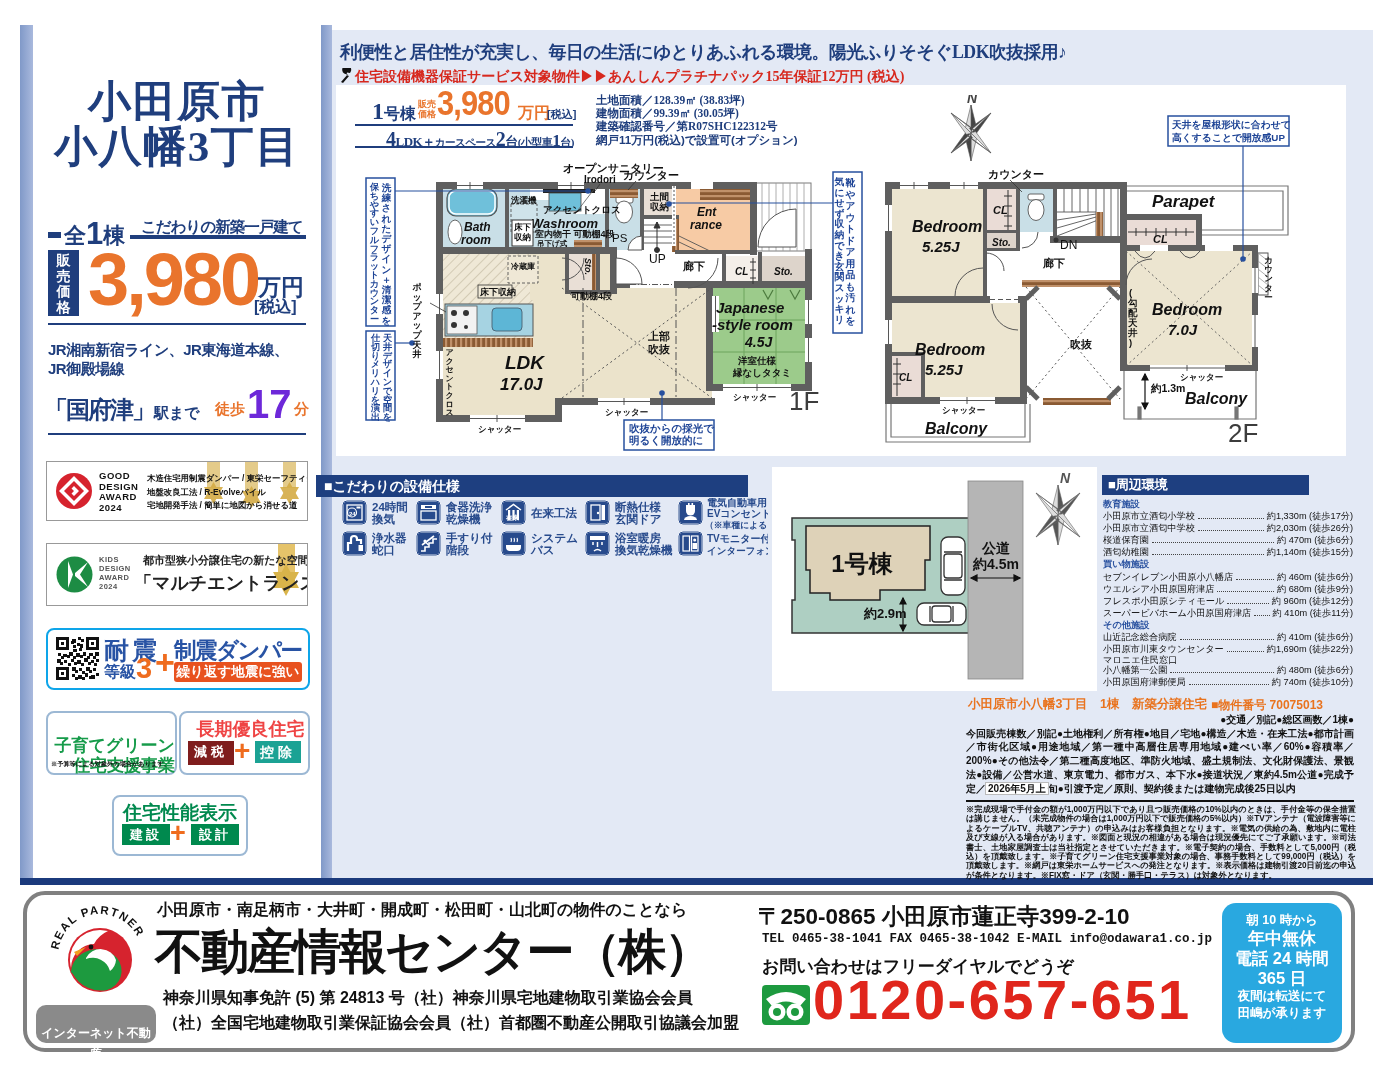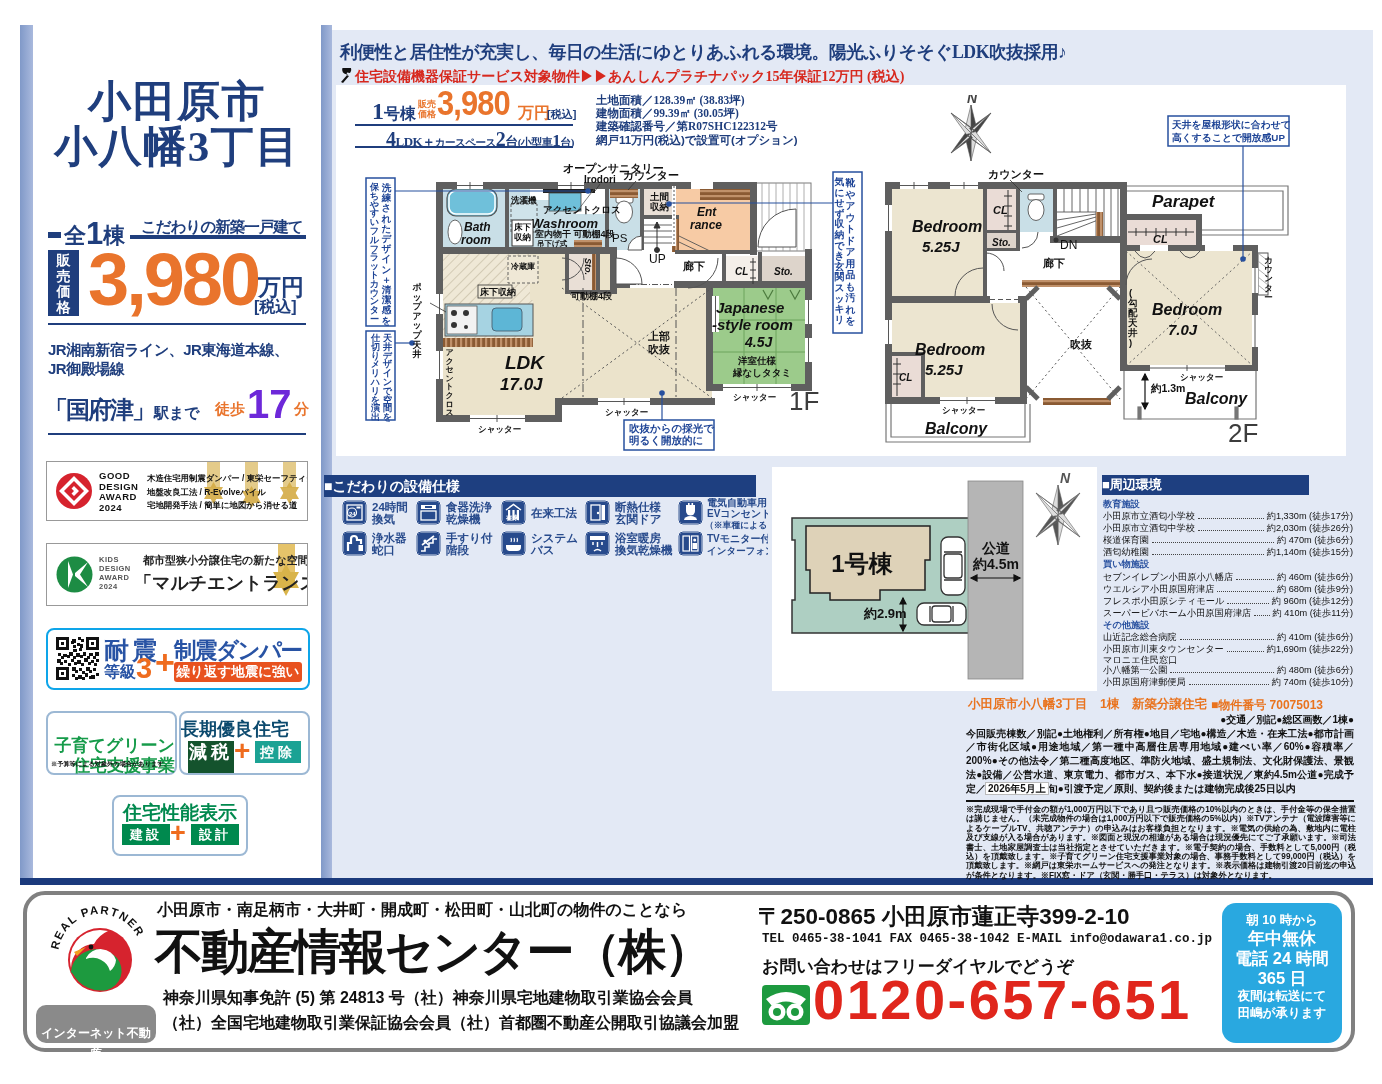--- a/index.html
+++ b/index.html
@@ -161,22 +161,22 @@
   <div class="abs" style="left:126px;top:5px;color:#2853a4;font-weight:bold;font-size:22.5px;letter-spacing:-1.5px">制震ダンパー</div>
   <div class="abs" style="left:126px;top:32px;width:128px;height:20px;background:#e8521f;border-radius:3px;color:#fff;font-weight:bold;font-size:13.5px;text-align:center;line-height:20px">繰り返す地震に強い</div>
 </div>
 
 <div class="abs" style="left:46px;top:711px;width:127px;height:60px;background:#fff;border:2px solid #9cb8d4;border-radius:8px">
   <div class="abs" style="left:0;top:23px;width:127px;text-align:right;color:#169b4a;font-weight:bold;font-size:17px;line-height:20px">子育てグリーン<br>住宅支援事業</div>
   <div class="abs" style="left:3px;top:47px;width:125px;color:#111;font-weight:bold;font-size:6.2px;white-space:nowrap">※予算等による対象外の場合があります。</div>
 </div>
 
 <div class="abs" style="left:179px;top:711px;width:127px;height:60px;background:#fff;border:2px solid #9cb8d4;border-radius:8px">
-  <div class="abs" style="left:0;top:4px;width:139px;text-align:left;color:#0c4a6e;font-weight:bold;font-size:18px">長期優良住宅</div>
-  <div class="abs" style="left:7px;top:28px;width:46px;height:32px;background:#14532d;color:#fff;font-weight:bold;font-size:18px;text-align:center;line-height:22px;letter-spacing:4px">減税</div>
+  <div class="abs" style="left:0;top:4px;width:139px;text-align:center;color:#ef4444;font-weight:bold;font-size:18px">長期優良住宅</div>
+  <div class="abs" style="left:7px;top:28px;width:46px;height:24px;background:#7f1d1d;color:#fff;font-weight:bold;font-size:13px;text-align:center;line-height:22px;letter-spacing:4px">減税</div>
   <div class="abs" style="left:53px;top:22px;color:#ef6c1e;font-weight:bold;font-size:28px">+</div>
   <div class="abs" style="left:74px;top:28px;width:46px;height:22px;background:#1ba294;color:#fff;font-weight:bold;font-size:14px;text-align:center;line-height:22px;letter-spacing:4px">控除</div>
 </div>
 
 <div class="abs" style="left:112px;top:795px;width:132px;height:57px;background:#fff;border:2px solid #9cb8d4;border-radius:8px">
   <div class="abs" style="left:0;top:3px;width:132px;text-align:center;color:#00894e;font-weight:bold;font-size:19px">住宅性能表示</div>
   <div class="abs" style="left:8px;top:27px;width:48px;height:21px;background:#00894e;color:#fff;font-weight:bold;font-size:13px;text-align:center;line-height:21px;letter-spacing:3px">建設</div>
   <div class="abs" style="left:56px;top:21px;color:#ef6c1e;font-weight:bold;font-size:27px">+</div>
   <div class="abs" style="left:77px;top:27px;width:48px;height:21px;background:#00894e;color:#fff;font-weight:bold;font-size:13px;text-align:center;line-height:21px;letter-spacing:3px">設計</div>
 </div>
@@ -709,21 +709,21 @@
 
   <g>
     <rect x="1168" y="116" width="121" height="30" fill="#fff" stroke="#27509e" stroke-width="1.5"></rect>
     <text x="1172" y="128" font-size="9.8" font-weight="bold" fill="#1e4496">天井を屋根形状に合わせて</text>
     <text x="1172" y="141" font-size="9.8" font-weight="bold" fill="#1e4496">高くすることで開放感UP</text>
     <line x1="1243" y1="146" x2="1243" y2="258" stroke="#27509e" stroke-width="1.2"></line>
       <circle cx="1243" cy="259" r="2.8" fill="#27509e"></circle>
   </g>
 </svg>
 
-<div class="abs" style="left:324px;top:475px;width:432px;height:22px;background:#1e3f80;color:#fff;font-weight:bold;font-size:14px;line-height:22px;padding-left:0;box-sizing:border-box">■こだわりの設備仕様</div>
+<div class="abs" style="left:316px;top:475px;width:432px;height:22px;background:#1e3f80;color:#fff;font-weight:bold;font-size:14px;line-height:22px;padding-left:8px;box-sizing:border-box">■こだわりの設備仕様</div>
 
 <svg class="abs" style="left:336px;top:498px" width="432px" height="62" viewBox="0 0 432 62">
   <defs>
     <g id="icobox">
         <rect x="0" y="0" width="23" height="23" rx="4" fill="#274a8c" stroke="#fff" stroke-width="1.5"></rect>
         <rect x="0" y="0" width="23" height="23" rx="4" fill="none" stroke="#274a8c" stroke-width="1"></rect>
       </g>
   </defs>
   <g font-family="Liberation Sans,sans-serif" font-weight="bold" font-size="11.5" fill="#274a8c">
 
@@ -874,21 +874,21 @@
       <path d="M22 -22 L5 1.5 L-1.5 -5 Z" fill="#555"></path>
         <path d="M22 -22 L1.5 -5 L0 0 Z" fill="#ddd"></path>
       <path d="M-22 -22 L-5 1.5 L0 0 Z" fill="#ddd"></path>
         <path d="M-22 -22 L1.5 -5 L5 -1.5 Z" fill="#555"></path>
       <path d="M22 22 L5 -1.5 L0 0 Z" fill="#ddd"></path>
         <path d="M22 22 L-1.5 5 L-5 1.5 Z" fill="#555"></path>
     </g>
   </g>
 </svg>
 
-<div class="abs" style="left:1102px;top:475px;width:207px;height:20px;background:#1e3f80;color:#fff;font-weight:bold;font-size:13px;line-height:20px;box-sizing:border-box">■周辺環境</div>
+<div class="abs" style="left:1102px;top:475px;width:207px;height:20px;background:#1e3f80;color:#fff;font-weight:bold;font-size:13px;line-height:20px;padding-left:6px;box-sizing:border-box">■周辺環境</div>
 
 <div class="abs" style="left:1103px;top:498px;width:250px;font-size:9.2px;color:#111;line-height:12.1px">
 <style>.er{display:flex;align-items:baseline;white-space:nowrap}.er .ld{flex:1;border-bottom:1.5px dotted #444;margin:0 3px 2px}.eh{color:#2a52a0;font-weight:bold}</style>
 <div class="eh">教育施設</div>
 <div class="er">
       <span>小田原市立酒匂小学校</span>
       <span class="ld"></span>
       <span>約1,330m (徒歩17分)</span>
     </div>
 <div class="er">

